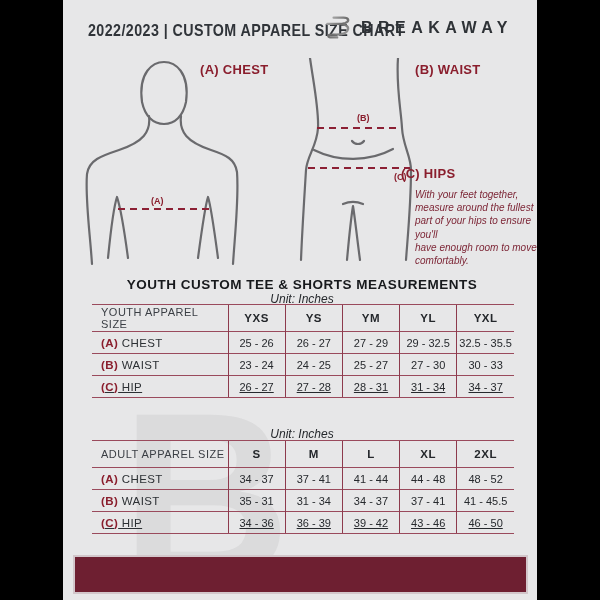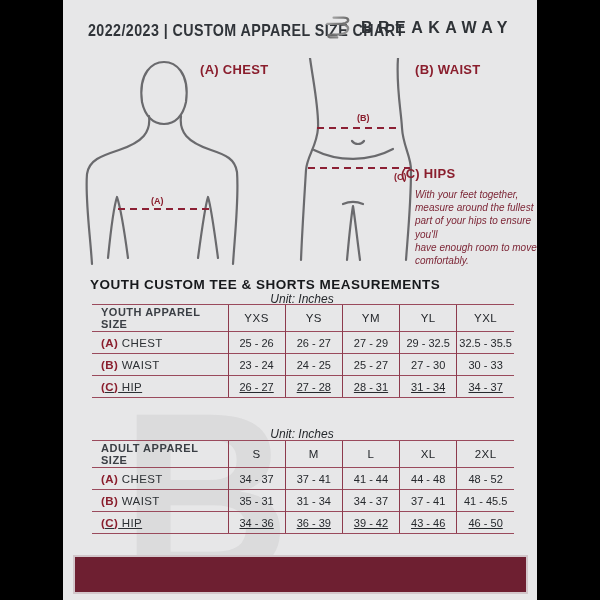--- a/index.html
+++ b/index.html
@@ -23,35 +23,35 @@
 
   .dash{position:absolute;height:2px;z-index:2;
         background:repeating-linear-gradient(90deg,#8c2034 0 7px,transparent 7px 12px);}
   .mlabel{position:absolute;font-size:9px;font-weight:bold;color:#8a1e2d;z-index:2;}
 
   .mhead{position:absolute;font-size:13px;font-weight:bold;color:#8a1e2d;letter-spacing:.3px;z-index:2;}
   .mpara{position:absolute;font-size:10px;font-style:italic;font-weight:500;line-height:1.32;
          color:#7d2636;white-space:pre-line;z-index:2;}
 
   
-  .sect-title{position:absolute;left:27px;width:424px;font-size:13.5px;font-weight:bold;
+  .sect-title{position:absolute;left:27px;width:424px;text-align:center;font-size:13.5px;font-weight:bold;
               color:#17191c;letter-spacing:.5px;z-index:2;}
   .sect-unit{position:absolute;left:27px;width:424px;text-align:center;font-size:12px;font-style:italic;
              color:#26292d;z-index:2;}
 
   
   .mtable{position:absolute;left:29px;width:422px;border-collapse:collapse;table-layout:fixed;z-index:1;}
   .mtable th,.mtable td{padding:0;height:21px;font-size:11px;text-align:center;
                         border-top:1px solid #9a4a5c;}
   .mtable thead th{height:26px;}
   .mtable tr > *:not(:first-child){border-left:1px solid #8d3a4d;}
   .mtable tbody tr:last-child td{border-bottom:1px solid #9a4a5c;text-decoration:underline;}
-  .mtable th.lblh{text-align:left;padding-left:9px;font-weight:bold;letter-spacing:.5px;
+  .mtable th.lblh{text-align:left;padding-left:9px;font-weight:normal;letter-spacing:.5px;
                   color:#3a3e44;font-size:11px;}
-  .mtable th.sz{font-weight:normal;color:#24272b;font-size:11.5px;letter-spacing:.5px;}
+  .mtable th.sz{font-weight:bold;color:#24272b;font-size:11.5px;letter-spacing:.5px;}
   .mtable td{color:#26292d;}
   .mtable td.lbl{text-align:left;padding-left:9px;color:#2c3034;letter-spacing:.4px;font-size:11.5px;}
   .pfx{color:#8a1e2d;font-weight:bold;}
 
   
   .footer-bar{position:absolute;left:10px;top:555px;width:451px;height:35px;background:#6e1f31;
               border:2px solid #d2c6ca;z-index:2;}
 </style>
 </head>
 <body>

